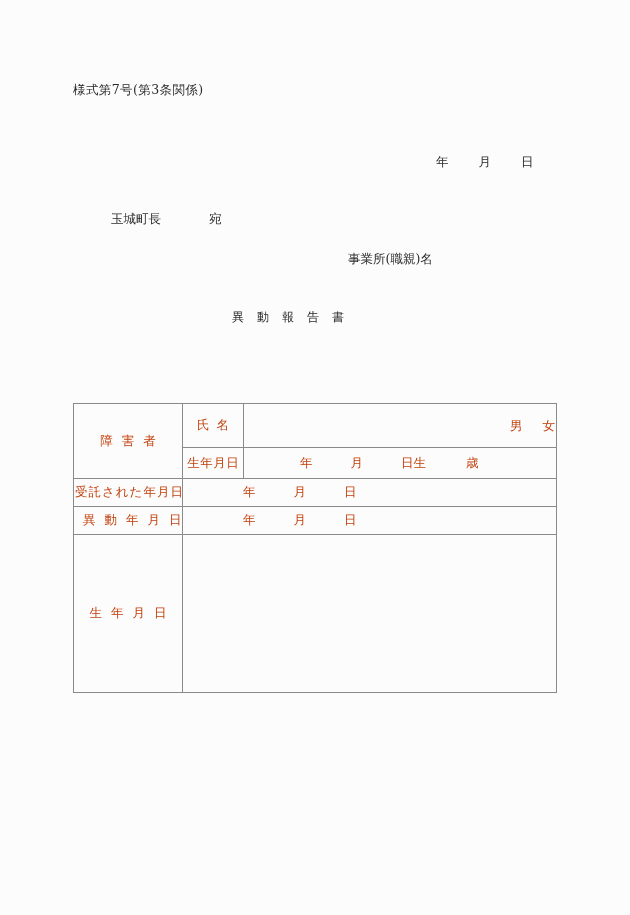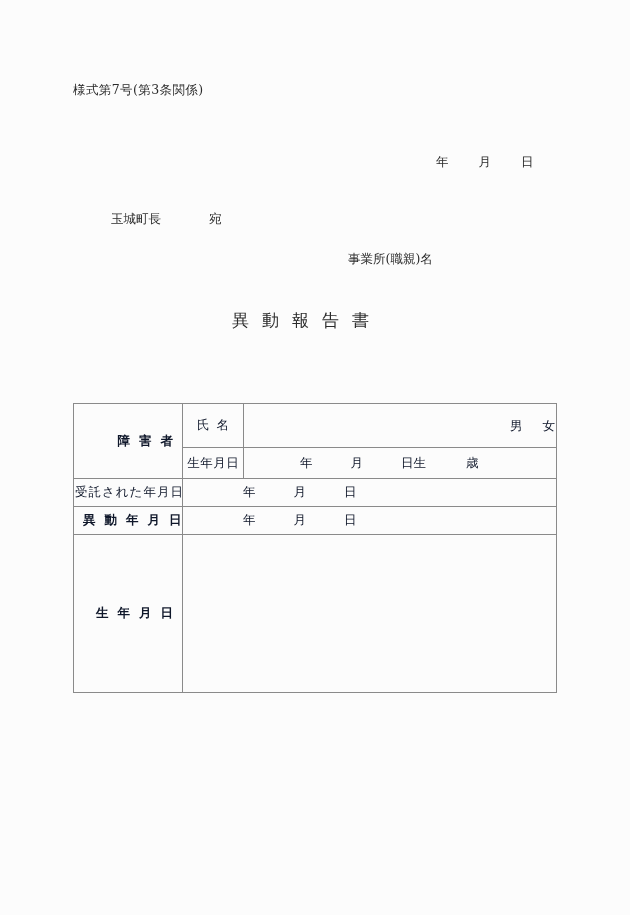--- a/index.html
+++ b/index.html
@@ -62,21 +62,21 @@
     font-size: 12.5px;
     white-space: pre;
     margin-left: 24px;
   }
 
   
   .doc-title {
     position: absolute;
     left: 232px;
     top: 309px;
-    font-size: 17px;
+    font-size: 12px;
     letter-spacing: 13px;
     white-space: pre;
     text-align: right;
   }
 
   
   .body-text {
     position: absolute;
     left: 84px;
     top: 363px;
@@ -92,33 +92,32 @@
     top: 403px;
     width: 483px;
     border-collapse: collapse;
     table-layout: fixed;
   }
   .form-table td {
     border: 1px solid #8a8a8a;
     font-size: 12.5px;
     padding: 0;
     vertical-align: middle;
-    color: #0f172a;
+    color: #c2410c;
   }
 
   .col-label   { width: 109px; }
   .col-sublbl  { width: 61px;  }
   .col-value   { width: 313px; }
 
   .cell-label {
-    text-align: right;
+    text-align: center;
     letter-spacing: 9px;
     text-indent: 9px;
     white-space: pre;
-    font-weight: bold;
   }
   .cell-label-tight {
     text-align: right;
     letter-spacing: 1px;
     text-indent: 1px;
     white-space: pre;
   }
   .cell-sub {
     text-align: center;
     letter-spacing: 7px;

